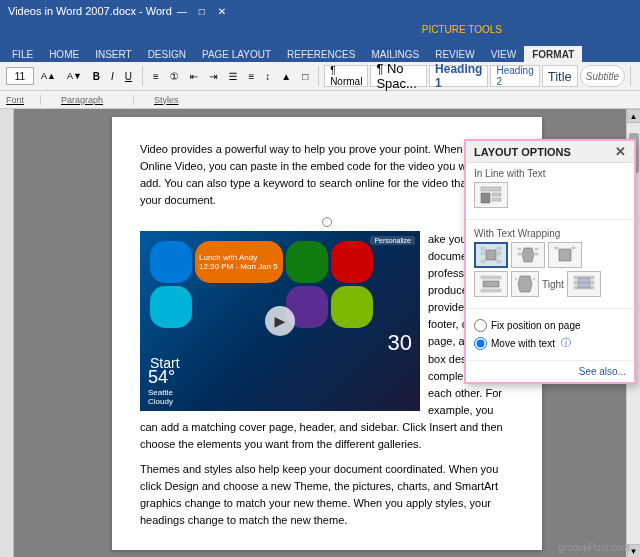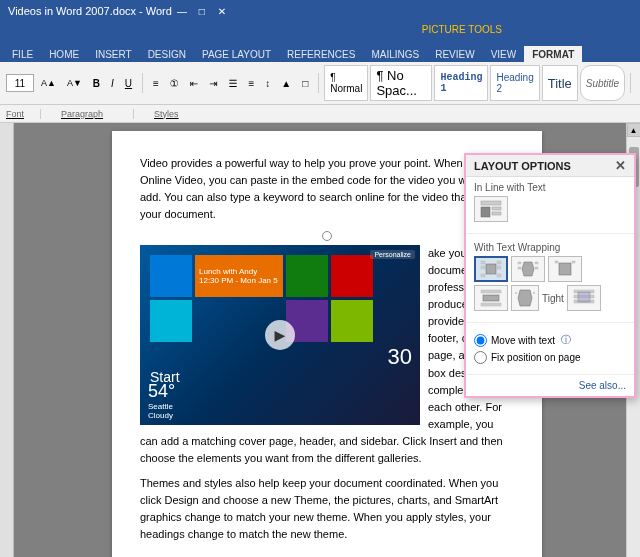--- a/index.html
+++ b/index.html
@@ -93,21 +93,21 @@
       display: flex;
       align-items: center;
     }
     .main-tab.format-active {
       background: #f2f2f2;
       color: #333;
       font-weight: bold;
     }
     .si-item {
       padding: 0 5px;
-      height: 36px;
+      height: 22px;
       display: flex;
       align-items: center;
       font-size: 10px;
       border: 1px solid #ccc;
       background: white;
       cursor: pointer;
     }
     .si-item.si-normal { font-size: 10px; }
     .si-item.si-nospace { font-size: 13px; }
     .si-item.si-h1 { font-size: 11px; color: #2b579a; font-weight: bold; }
@@ -163,20 +163,21 @@
       position: absolute;
       top: 10px;
       left: 10px;
       display: flex;
       gap: 3px;
     }
     .vt-col { display: flex; flex-direction: column; gap: 3px; }
     .vt {
       width: 42px;
       height: 42px;
+      border-radius: 15px;
     }
     .vt-wide { width: 88px; height: 42px; }
     .vt-b { background: #0078d7; }
     .vt-t { background: #00b4d8; }
     .vt-o { background: #e86e00; }
     .vt-g { background: #107c10; }
     .vt-p { background: #5c2d91; }
     .vt-r { background: #a4262c; }
     .vt-l { background: #7db700; }
     .vt-img {
@@ -323,21 +324,21 @@
     <button class="rb-btn">≡</button>
     <button class="rb-btn">↕</button>
     <button class="rb-btn">▲</button>
     <button class="rb-btn">□</button>
   </div>
   <div style="width:1px;height:20px;background:#ccc;margin:0 3px;"></div>
 
   <div style="display:flex; gap:2px;">
     <div class="si-item si-normal">¶ Normal</div>
     <div class="si-item si-nospace">¶ No Spac...</div>
-    <div class="si-item si-h1" style="color:#2b579a;font-weight:bold;font-size:10px;font-family:Liberation Mono, monospace;">Heading 1</div>
+    <div class="si-item si-h1" style="color:#2b579a;font-weight:bold;font-size:12px;">Heading 1</div>
     <div class="si-item si-h2" style="color:#2b579a;font-size:10px;">Heading 2</div>
     <div class="si-item" style="font-size:13px;color:#243f60;">Title</div>
     <div class="si-item" style="font-style:italic;color:#666;border-radius:11px;">Subtitle</div>
   </div>
   <div style="width:1px;height:20px;background:#ccc;margin:0 3px;"></div>
 </div>
 
 <div style="background:#f2f2f2; border-bottom:1px solid #ccc; display:flex; align-items:center; padding:1px 6px; gap:20px; height:18px;text-decoration:underline;">
   <span style="font-size:9px;color:#666;border-right:1px solid #ccc;padding-right:16px;">Font</span>
   <span style="font-size:9px;color:#666;border-right:1px solid #ccc;padding-right:30px;">Paragraph</span>
@@ -492,27 +493,27 @@
             <rect x="1" y="6" width="20" height="3" fill="#ccc" stroke="#bbb" stroke-width="0.5"></rect>
             <rect x="1" y="11" width="20" height="3" fill="#ccc" stroke="#bbb" stroke-width="0.5"></rect>
             <rect x="5" y="3" width="12" height="10" fill="rgba(150,150,200,0.5)" stroke="#888" stroke-width="0.5"></rect>
           </svg>
         </div>
       </div>
     </div>
     <div class="lo-divider"></div>
     <div class="lo-sect">
       <div class="lo-radio-item">
+        <input type="radio" name="position" style="">
+        <span>Fix position on page</span>
+      </div>
+      <div class="lo-radio-item">
         <input type="radio" name="position" checked="" style="">
         <span>Move with text</span>
         <span class="lo-info">ⓘ</span>
       </div>
-      <div class="lo-radio-item">
-        <input type="radio" name="position" style="">
-        <span>Fix position on page</span>
-      </div>
     </div>
     <div class="lo-divider"></div>
     <a class="lo-see-more-link">See also...</a>
   </div>
 
   <div class="groovy-wm">groovyPost.com</div>
 </div>
 
 </body></html>

